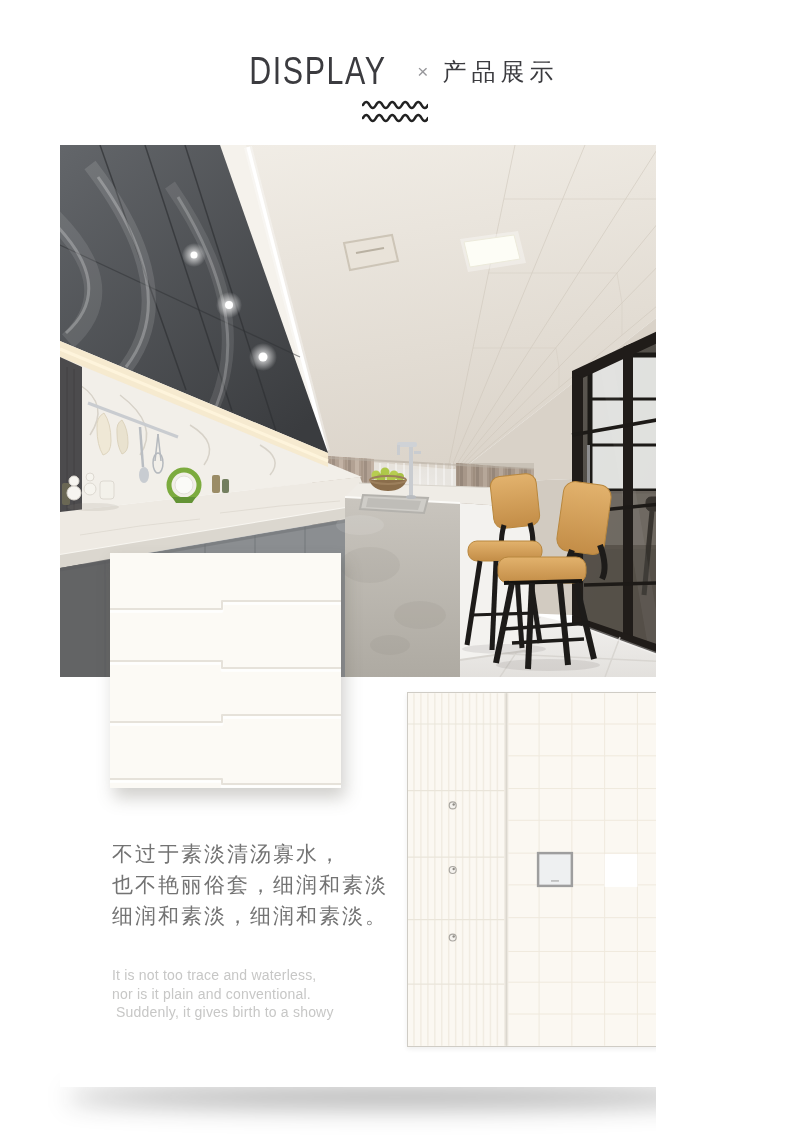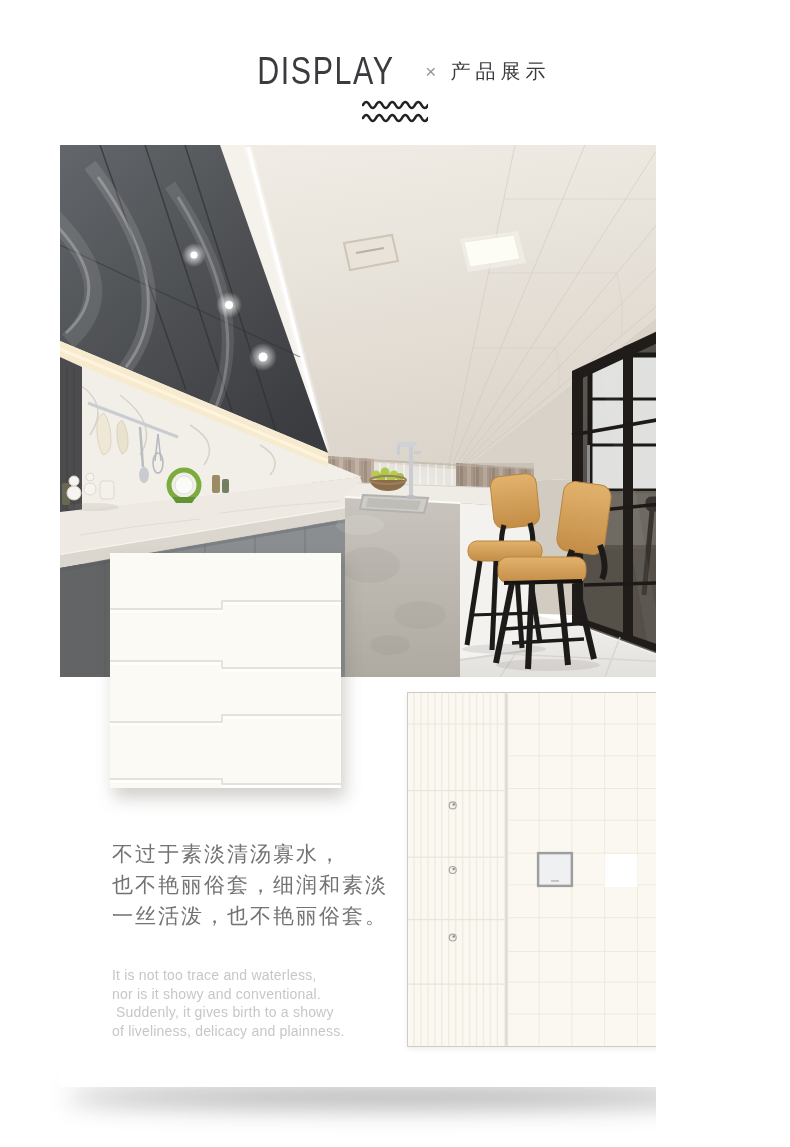--- a/index.html
+++ b/index.html
@@ -6,21 +6,21 @@
   #stage{position:relative;width:656px;height:1147px;background:#ffffff;overflow:hidden;
          font-family:"Liberation Sans","DejaVu Sans",sans-serif;}
   
   .card{position:absolute;left:60px;top:0;width:670px;height:1087px;background:#ffffff;z-index:2;}
   .card-shadow{position:absolute;left:68px;top:1086px;width:654px;height:22px;background:rgba(20,20,20,.34);
                filter:blur(12px);border-radius:50%/10px;z-index:1;}
   
   .hdr{position:absolute;left:0;top:50px;width:670px;display:flex;align-items:center;justify-content:center;gap:12px;}
   .hdr .latin{font-size:38px;font-weight:300;color:#3b3b3f;letter-spacing:2px;transform:scaleX(.8);display:inline-block;}
   .hdr .sep{font-size:19px;color:#97979b;margin:0 2px;}
-  .hdr .cjk{font-size:20px;font-weight:400;color:#3b3b3f;letter-spacing:5px;}
+  .hdr .cjk{font-size:24px;font-weight:400;color:#3b3b3f;letter-spacing:5px;}
   .waves{position:absolute;left:302px;top:98px;width:66px;height:30px;}
   
   .photo{position:absolute;left:0;top:145px;width:670px;height:532px;}
   
   .swatch{position:absolute;left:50px;top:553px;width:231px;height:235px;background:#fcfaf5;
           box-shadow:4px 10px 16px rgba(90,85,75,.28);z-index:3;}
   
   .figure{position:absolute;left:347px;top:692px;width:290px;height:355px;background:#fbf8f2;
           border:1px solid #cfccc5;box-sizing:border-box;box-shadow:0 2px 5px rgba(0,0,0,.07);}
   
@@ -448,23 +448,22 @@
         <rect x="131" y="161" width="34" height="33" fill="#eef0f1" stroke="#9e9e9e" stroke-width="2.5"></rect>
         <line x1="144" y1="189" x2="152" y2="189" stroke="#b7b7b7" stroke-width="1.5"></line>
       </g>
 
       <rect x="198" y="162" width="33" height="33" fill="#ffffff"></rect>
     </svg>
 
     <div class="zh">
       <div>不过于素淡清汤寡水，</div>
       <div>也不艳丽俗套，细润和素淡</div>
-      <div>一丝活泼，也不艳丽俗套。</div>
+      <div>细润和素淡，细润和素淡。</div>
     </div>
     <div class="en">
       <div>It is not too trace and waterless,</div>
-      <div>nor is it showy and conventional.</div>
+      <div>nor is it plain and conventional.</div>
       <div class="ind">Suddenly, it gives birth to a showy</div>
-      <div>of liveliness, delicacy and plainness.</div>
     </div>
 
   </div>
 </div>
 
 </body></html>

